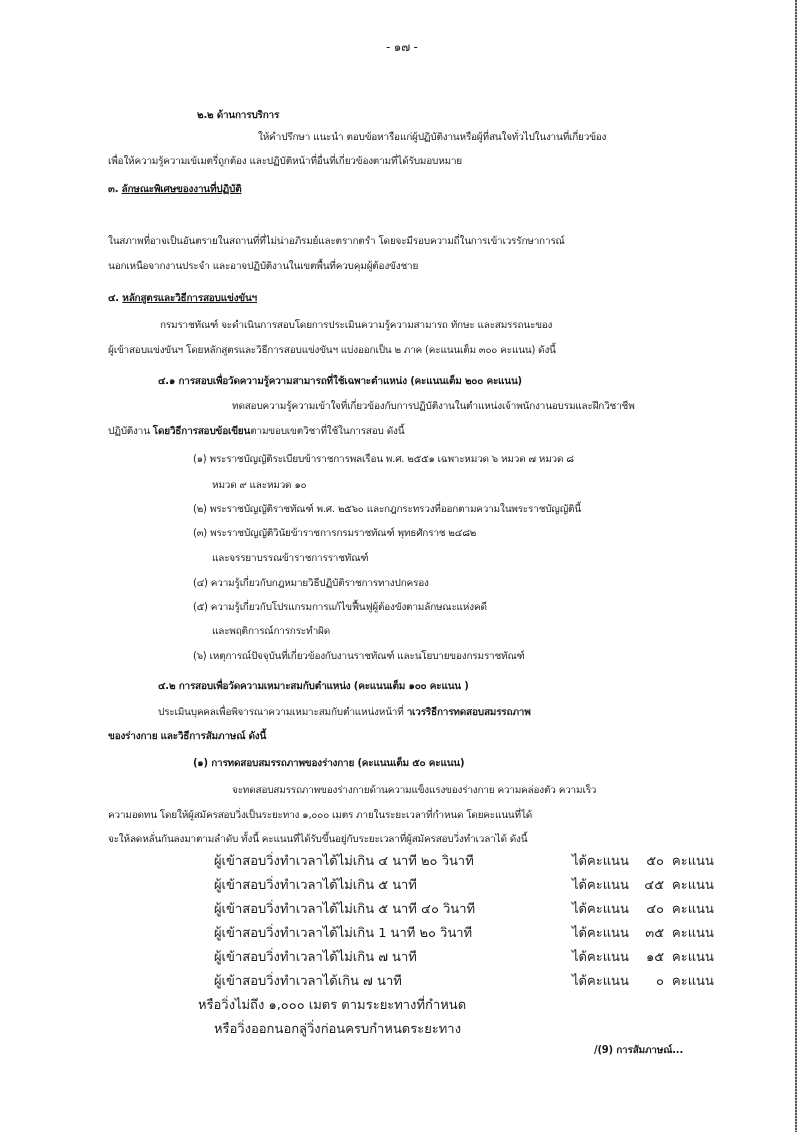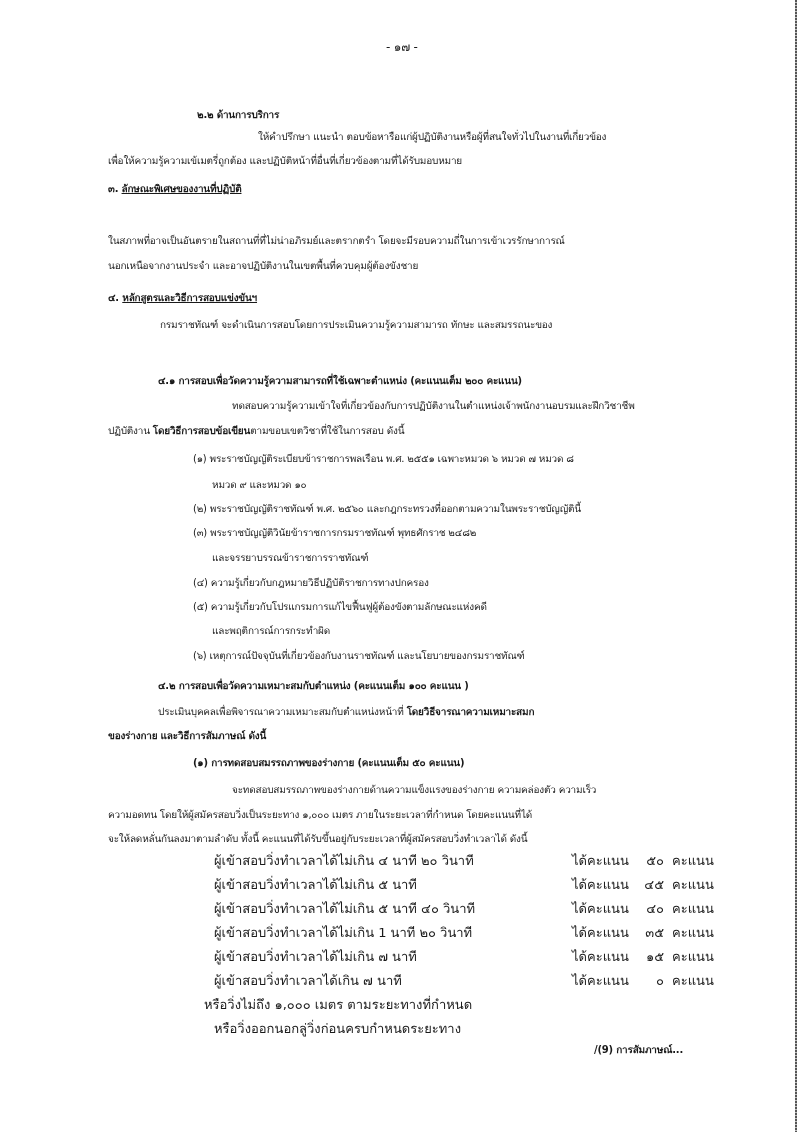--- a/index.html
+++ b/index.html
@@ -36,39 +36,40 @@
     <span class="u">ลักษณะพิเศษของงานที่ปฏิบัติ</span>
   </div>
   <div class="line" style="left:108px; top:232px;">ในสภาพที่อาจเป็นอันตรายในสถานที่ที่ไม่น่าอภิรมย์และตรากตรำ โดยจะมีรอบความถี่ในการเข้าเวรรักษาการณ์</div>
   <div class="line" style="left:108px; top:257px;">นอกเหนือจากงานประจำ และอาจปฏิบัติงานในเขตพื้นที่ควบคุมผู้ต้องขังชาย</div>
 
   <div class="line b" style="left:108px; top:289px;">
     <span>๔.</span>
     <span class="u">หลักสูตรและวิธีการสอบแข่งขันฯ</span>
   </div>
   <div class="line" style="left:160px; top:316px;">กรมราชทัณฑ์ จะดำเนินการสอบโดยการประเมินความรู้ความสามารถ ทักษะ และสมรรถนะของ</div>
+  <div class="line" style="left:108px; top:341px;">ผู้เข้าสอบแข่งขันฯ โดยหลักสูตรและวิธีการสอบแข่งขันฯ แบ่งออกเป็น ๒ ภาค (คะแนนเต็ม ๓๐๐ คะแนน) ดังนี้</div>
 
   <div class="line b" style="left:158px; top:372px;">๔.๑ การสอบเพื่อวัดความรู้ความสามารถที่ใช้เฉพาะตำแหน่ง (คะแนนเต็ม ๒๐๐ คะแนน)</div>
   <div class="line" style="left:232px; top:397px;">ทดสอบความรู้ความเข้าใจที่เกี่ยวข้องกับการปฏิบัติงานในตำแหน่งเจ้าพนักงานอบรมและฝึกวิชาชีพ</div>
   <div class="line" style="left:108px; top:422px;">
     <span>ปฏิบัติงาน </span><span class="b">โดยวิธีการสอบข้อเขียน</span><span>ตามขอบเขตวิชาที่ใช้ในการสอบ ดังนี้</span>
   </div>
   <div class="line" style="left:193px; top:450px;">(๑) พระราชบัญญัติระเบียบข้าราชการพลเรือน พ.ศ. ๒๕๕๑ เฉพาะหมวด ๖ หมวด ๗ หมวด ๘</div>
   <div class="line" style="left:212px; top:476px;">หมวด ๙ และหมวด ๑๐</div>
   <div class="line" style="left:193px; top:500px;">(๒) พระราชบัญญัติราชทัณฑ์ พ.ศ. ๒๕๖๐ และกฎกระทรวงที่ออกตามความในพระราชบัญญัตินี้</div>
   <div class="line" style="left:193px; top:524px;">(๓) พระราชบัญญัติวินัยข้าราชการกรมราชทัณฑ์ พุทธศักราช ๒๔๘๒</div>
   <div class="line" style="left:212px; top:549px;">และจรรยาบรรณข้าราชการราชทัณฑ์</div>
   <div class="line" style="left:193px; top:574px;">(๔) ความรู้เกี่ยวกับกฎหมายวิธีปฏิบัติราชการทางปกครอง</div>
   <div class="line" style="left:193px; top:598px;">(๕) ความรู้เกี่ยวกับโปรแกรมการแก้ไขฟื้นฟูผู้ต้องขังตามลักษณะแห่งคดี</div>
   <div class="line" style="left:212px; top:622px;">และพฤติการณ์การกระทำผิด</div>
   <div class="line" style="left:193px; top:647px;">(๖) เหตุการณ์ปัจจุบันที่เกี่ยวข้องกับงานราชทัณฑ์ และนโยบายของกรมราชทัณฑ์</div>
 
   <div class="line b" style="left:158px; top:677px;">๔.๒ การสอบเพื่อวัดความเหมาะสมกับตำแหน่ง (คะแนนเต็ม ๑๐๐ คะแนน )</div>
   <div class="line" style="left:158px; top:703px;">
-    <span>ประเมินบุคคลเพื่อพิจารณาความเหมาะสมกับตำแหน่งหน้าที่ </span><span class="b">โดยวิธีจารณาความเหมาะสมก</span>
+    <span>ประเมินบุคคลเพื่อพิจารณาความเหมาะสมกับตำแหน่งหน้าที่ </span><span class="b">าเวรริธีการทดสอบสมรรถภาพ</span>
   </div>
   <div class="line b" style="left:108px; top:727px;">ของร่างกาย และวิธีการสัมภาษณ์ ดังนี้</div>
   <div class="line b" style="left:193px; top:754px;">(๑) การทดสอบสมรรถภาพของร่างกาย (คะแนนเต็ม ๕๐ คะแนน)</div>
   <div class="line" style="left:232px; top:781px;">จะทดสอบสมรรถภาพของร่างกายด้านความแข็งแรงของร่างกาย ความคล่องตัว ความเร็ว</div>
   <div class="line" style="left:108px; top:806px;">ความอดทน โดยให้ผู้สมัครสอบวิ่งเป็นระยะทาง ๑,๐๐๐ เมตร ภายในระยะเวลาที่กำหนด โดยคะแนนที่ได้</div>
   <div class="line" style="left:108px; top:830px;">จะให้ลดหลั่นกันลงมาตามลำดับ ทั้งนี้ คะแนนที่ได้รับขึ้นอยู่กับระยะเวลาที่ผู้สมัครสอบวิ่งทำเวลาได้ ดังนี้</div>
 
   <div>
     <div>
       <span class="score-label" style="left:214px; top:852px;">ผู้เข้าสอบวิ่งทำเวลาได้ไม่เกิน ๔ นาที ๒๐ วินาที</span>
@@ -99,18 +100,18 @@
       <span class="score-label" style="left:572px; top:948px;">ได้คะแนน</span>
       <span class="score-val" style="left:638px; top:948px;">๑๕</span>
       <span class="score-unit" style="left:672px; top:948px;">คะแนน</span>
     </div>
     <div>
       <span class="score-label" style="left:214px; top:972px;">ผู้เข้าสอบวิ่งทำเวลาได้เกิน ๗ นาที</span>
       <span class="score-label" style="left:572px; top:972px;">ได้คะแนน</span>
       <span class="score-val" style="left:638px; top:972px;">๐</span>
       <span class="score-unit" style="left:672px; top:972px;">คะแนน</span>
     </div>
-    <div class="score-label" style="left:204px; top:996px;">หรือวิ่งไม่ถึง ๑,๐๐๐ เมตร ตามระยะทางที่กำหนด</div>
+    <div class="score-label" style="left:198px; top:996px;">หรือวิ่งไม่ถึง ๑,๐๐๐ เมตร ตามระยะทางที่กำหนด</div>
     <div class="score-label" style="left:214px; top:1020px;">หรือวิ่งออกนอกลู่วิ่งก่อนครบกำหนดระยะทาง</div>
   </div>
 
   <div class="line b" style="left:594px; top:1041px;">/(9) การสัมภาษณ์...</div>
 </div>
 
 </body></html>

